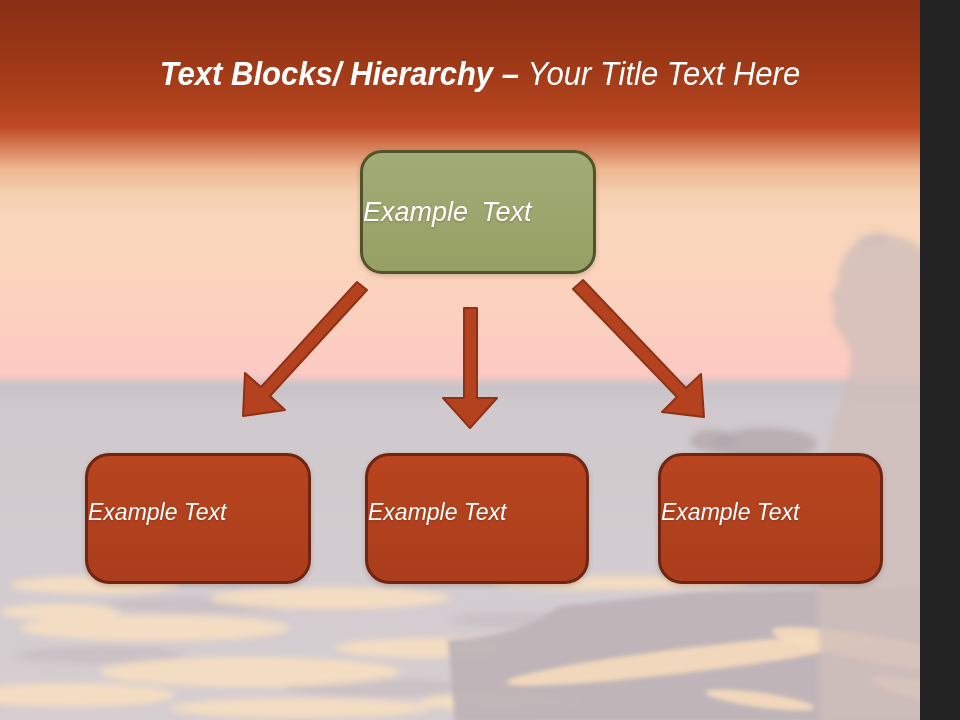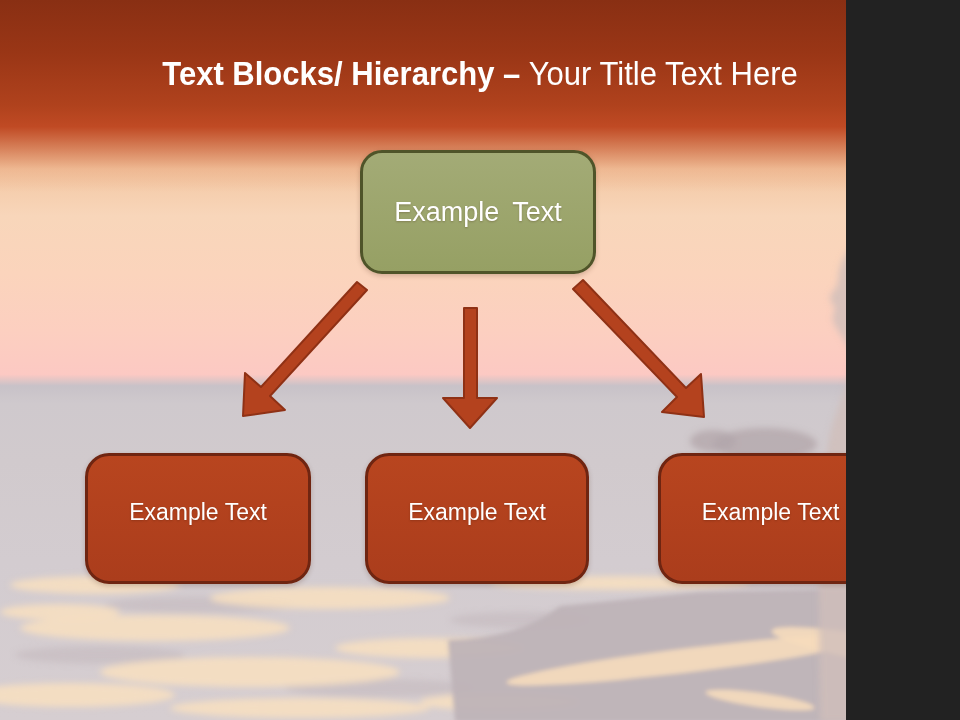--- a/index.html
+++ b/index.html
@@ -1,23 +1,24 @@
 <!DOCTYPE html>
 <html style="--header-top: #892f13; --header-mid: #b0421d; --header-bottom: #c04a24; --title-color: #ffffff; --label-color: #ffffff; --root-fill: #96a064; --root-fill-light: #a3ab76; --root-border: #4f5429; --child-fill: #b8451f; --child-fill-dark: #ab3d1c; --child-border: #6f2511; --arrow-fill: #b4421e; --arrow-stroke: #8f3115;"><head>
 <meta charset="utf-8">
 <style>
   html,body{margin:0;padding:0;background:#222;}
   #slide{
-    position:relative;width:846px;height:720px;overflow:hidden;
+    position:relative;width:920px;height:720px;overflow:hidden;
     font-family:"Liberation Sans", sans-serif;
     background:linear-gradient(180deg,
       #e6a276 0%, #eca87e 12%, #f2c49e 22%, #f8d6ba 30%,
       #fbd4bc 38%, #fccfc0 46%, #fcc9c3 52%,
       #c8c2c8 53.6%, #cfc9cd 56%, #d1cacd 64%,
       #d3ccd0 78%, #d6ced1 100%);
+    font-style:italic;
   }
   
   .bg-svg{position:absolute;left:0;top:0;width:960px;height:720px;}
   .wave{fill:#f8dfc0;opacity:.85;}
   .wave-dim{fill:#bfb3b8;opacity:.45;}
   .platform{fill:#beb3b7;opacity:.95;}
   .platform-streak{fill:#f6dcbc;opacity:.9;}
   .woman{fill:#cfbeba;opacity:.8;}
   .limb{fill:#b2a6aa;opacity:.75;}
   
@@ -37,21 +38,21 @@
     text-align:center;color:var(--title-color,#ffffff);
     font-size:33px;line-height:40px;white-space:nowrap;
     transform:scaleX(.94);
   }
   .t-bold{font-weight:700;margin-right:9px;}
   .t-light{font-weight:400;}
   
   .arrow-svg{position:absolute;left:0;top:0;width:960px;height:720px;}
   .arrow{fill:var(--arrow-fill,#b4421e);stroke:var(--arrow-stroke,#8f3115);stroke-width:2;stroke-linejoin:round;}
   .node{
-    position:absolute;display:flex;align-items:center;justify-content:center;
+    position:absolute;display:flex;align-items:center;justify-content:flex-start;
     color:var(--label-color,#ffffff);text-align:center;
     box-shadow:0 2px 5px rgba(70,30,15,.22);
   }
   .node-root{
     left:360px;top:150px;width:230px;height:118px;border-radius:22px;
     background:linear-gradient(180deg,var(--root-fill-light,#a3ab76),var(--root-fill,#96a064));
     border:3px solid var(--root-border,#4f5429);
     font-size:27px;word-spacing:6px;
   }
   .node-child{

